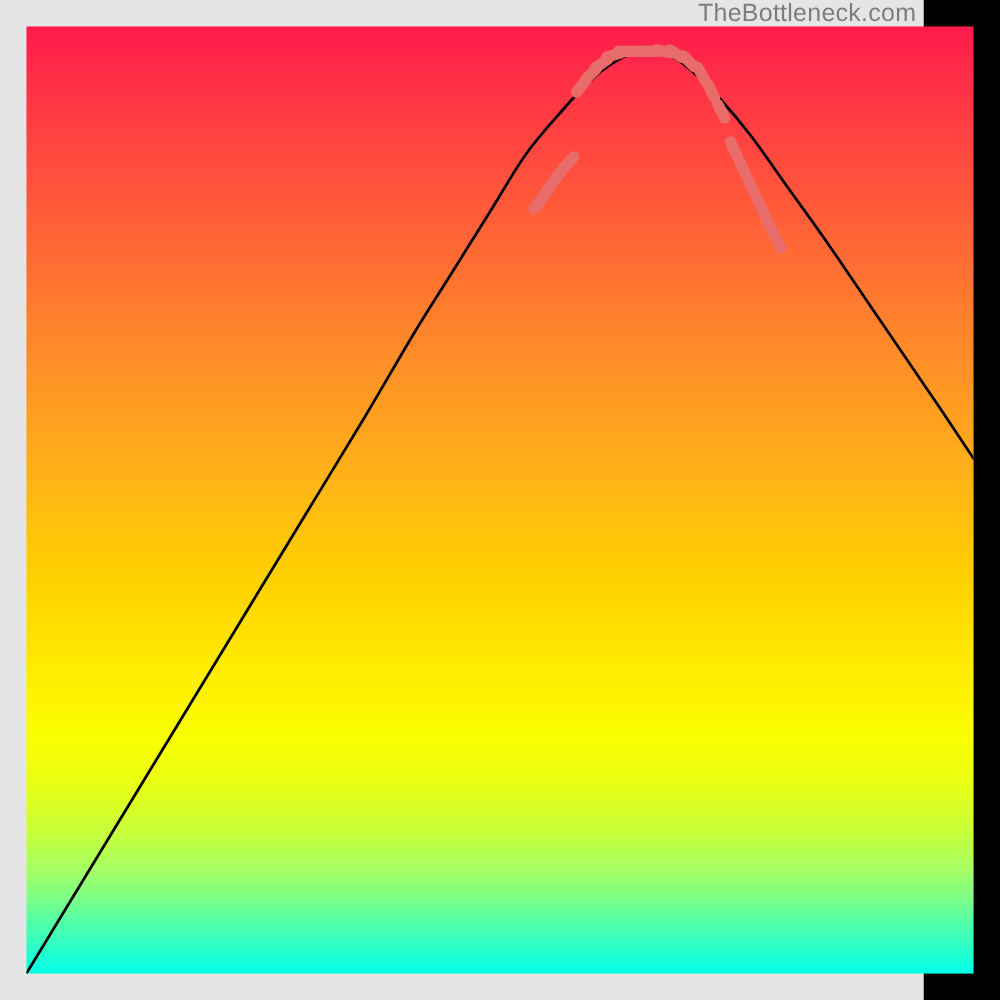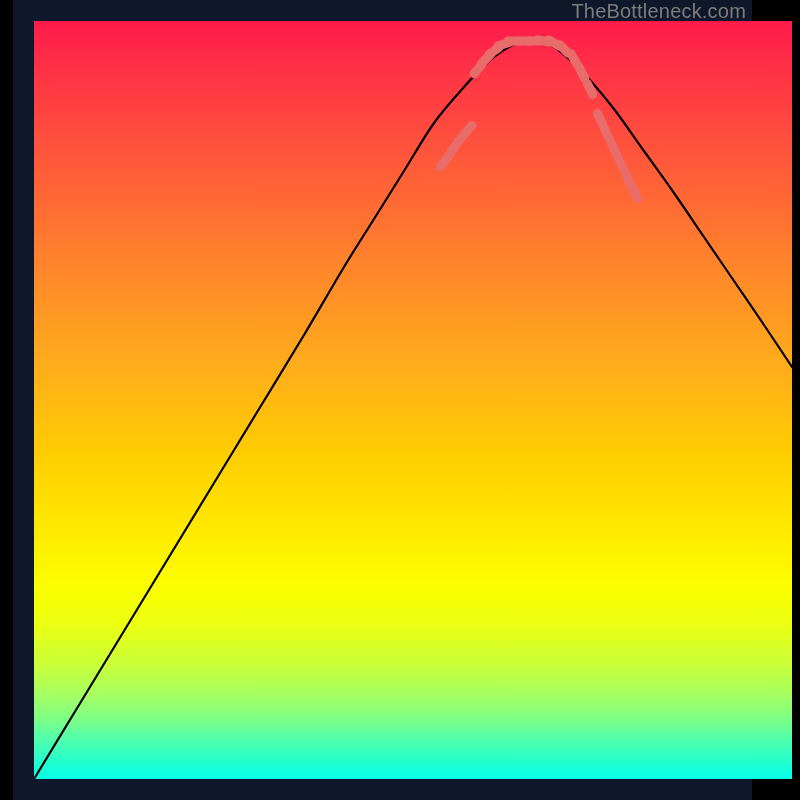--- a/index.html
+++ b/index.html
@@ -6,25 +6,25 @@
     margin: 0;
     padding: 0;
     width: 800px;
     height: 800px;
     background: #000;
     overflow: hidden;
     font-family: Arial, Helvetica, sans-serif;
   }
   .frame {
     position: absolute;
-    left: 13px;
+    left: 0;
     top: 0;
     width: 739px;
     height: 800px;
-    background: #0f172a;
+    background: #e5e5e5;
   }
   .plot {
     position: absolute;
     left: 21px;
     top: 21px;
     width: 758px;
     height: 758px;
     overflow: hidden;
   }
   .gradient {

